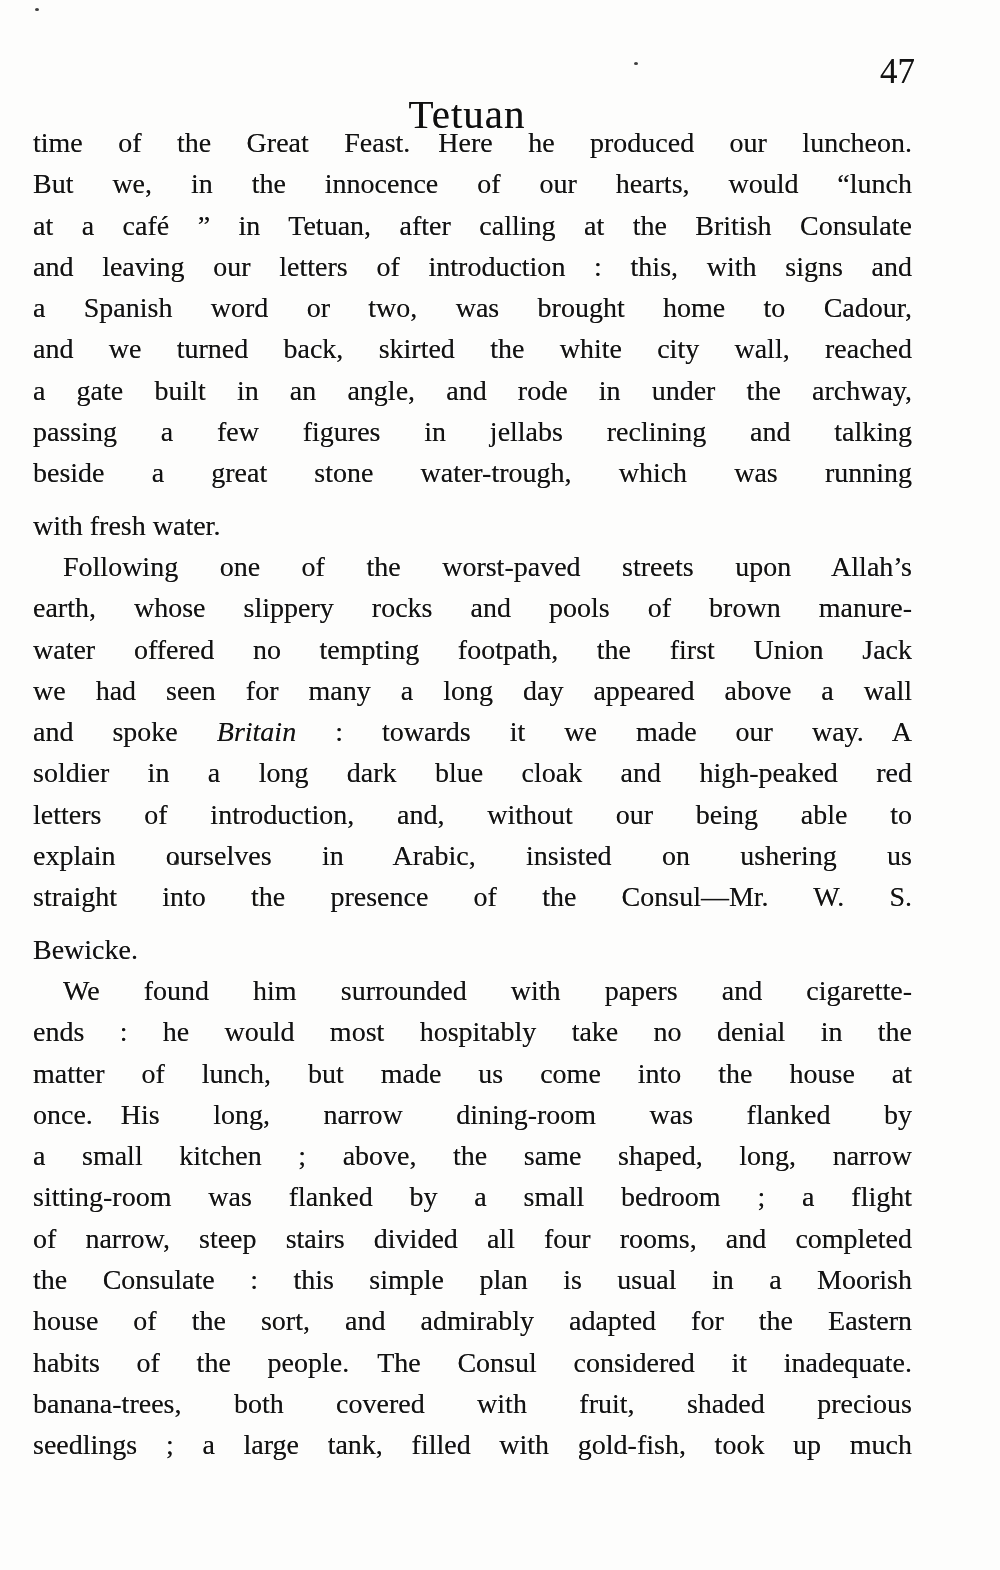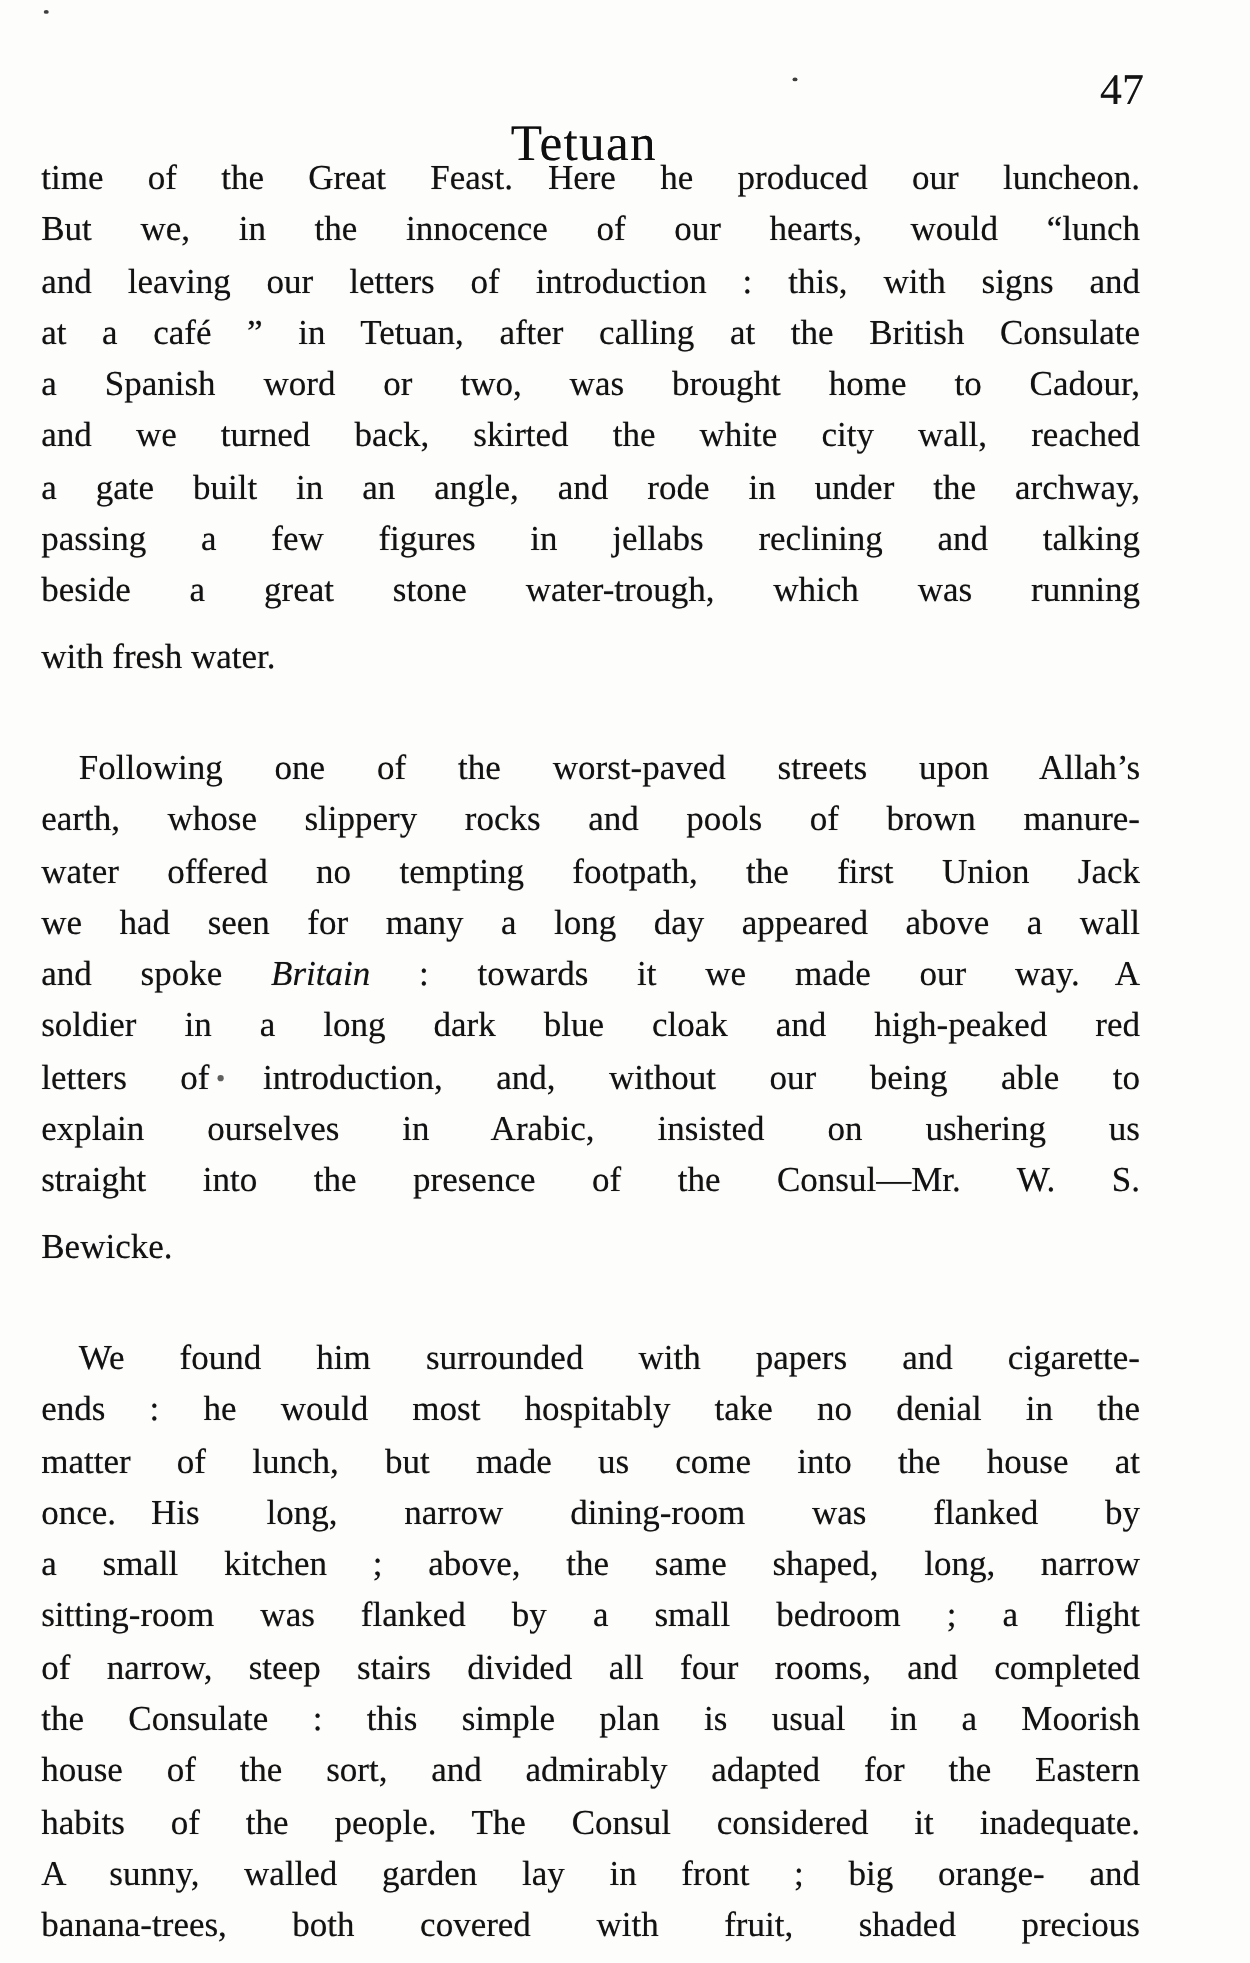--- a/index.html
+++ b/index.html
@@ -56,21 +56,20 @@
     text-align: justify;
     text-align-last: justify;
     white-space: normal;
   }
   .line.pend {
     text-align-last: left;
     margin-top: 11px;
   }
   .line.indent1 {
     text-indent: 30px;
-    margin-top: 48px;
   }
   .line i {
   }
   
   .speck {
     position: absolute;
     background: #1c1c1c;
     border-radius: 50%;
     opacity: 0.85;
   }
@@ -84,22 +83,22 @@
 <div class="page">
 
   <div class="running-head-title">Tetuan</div>
   <div class="page-number">47</div>
 
   <div class="bodytext">
 
     <div class="para">
       <div class="line">time of the Great Feast. Here he produced our luncheon.</div>
       <div class="line">But we, in the innocence of our hearts, would “lunch</div>
+      <div class="line">at a café ” in Tetuan, after calling at the British Consulate</div>
       <div class="line">and leaving our letters of introduction : this, with signs and</div>
-      <div class="line">at a café ” in Tetuan, after calling at the British Consulate</div>
       <div class="line">a Spanish word or two, was brought home to Cadour,</div>
       <div class="line">and we turned back, skirted the white city wall, reached</div>
       <div class="line">a gate built in an angle, and rode in under the archway,</div>
       <div class="line">passing a few figures in jellabs reclining and talking</div>
       <div class="line">beside a great stone water-trough, which was running</div>
       <div class="line pend">with fresh water.</div>
     </div>
 
     <div class="para">
       <div class="line indent1">Following one of the worst-paved streets upon Allah’s</div>
@@ -118,21 +117,20 @@
       <div class="line indent1">We found him surrounded with papers and cigarette-</div>
       <div class="line">ends : he would most hospitably take no denial in the</div>
       <div class="line">matter of lunch, but made us come into the house at</div>
       <div class="line">once. His long, narrow dining-room was flanked by</div>
       <div class="line">a small kitchen ; above, the same shaped, long, narrow</div>
       <div class="line">sitting-room was flanked by a small bedroom ; a flight</div>
       <div class="line">of narrow, steep stairs divided all four rooms, and completed</div>
       <div class="line">the Consulate : this simple plan is usual in a Moorish</div>
       <div class="line">house of the sort, and admirably adapted for the Eastern</div>
       <div class="line">habits of the people. The Consul considered it inadequate.</div>
-      <div class="line">A sunny, walled garden lay in front ; big orange- and</div>
       <div class="line">banana-trees, both covered with fruit, shaded precious</div>
       <div class="line">seedlings ; a large tank, filled with gold-fish, took up much</div>
     </div>
 
   </div>
 
   <div class="speck s1"></div>
   <div class="speck s2"></div>
   <div class="speck s3"></div>
 

